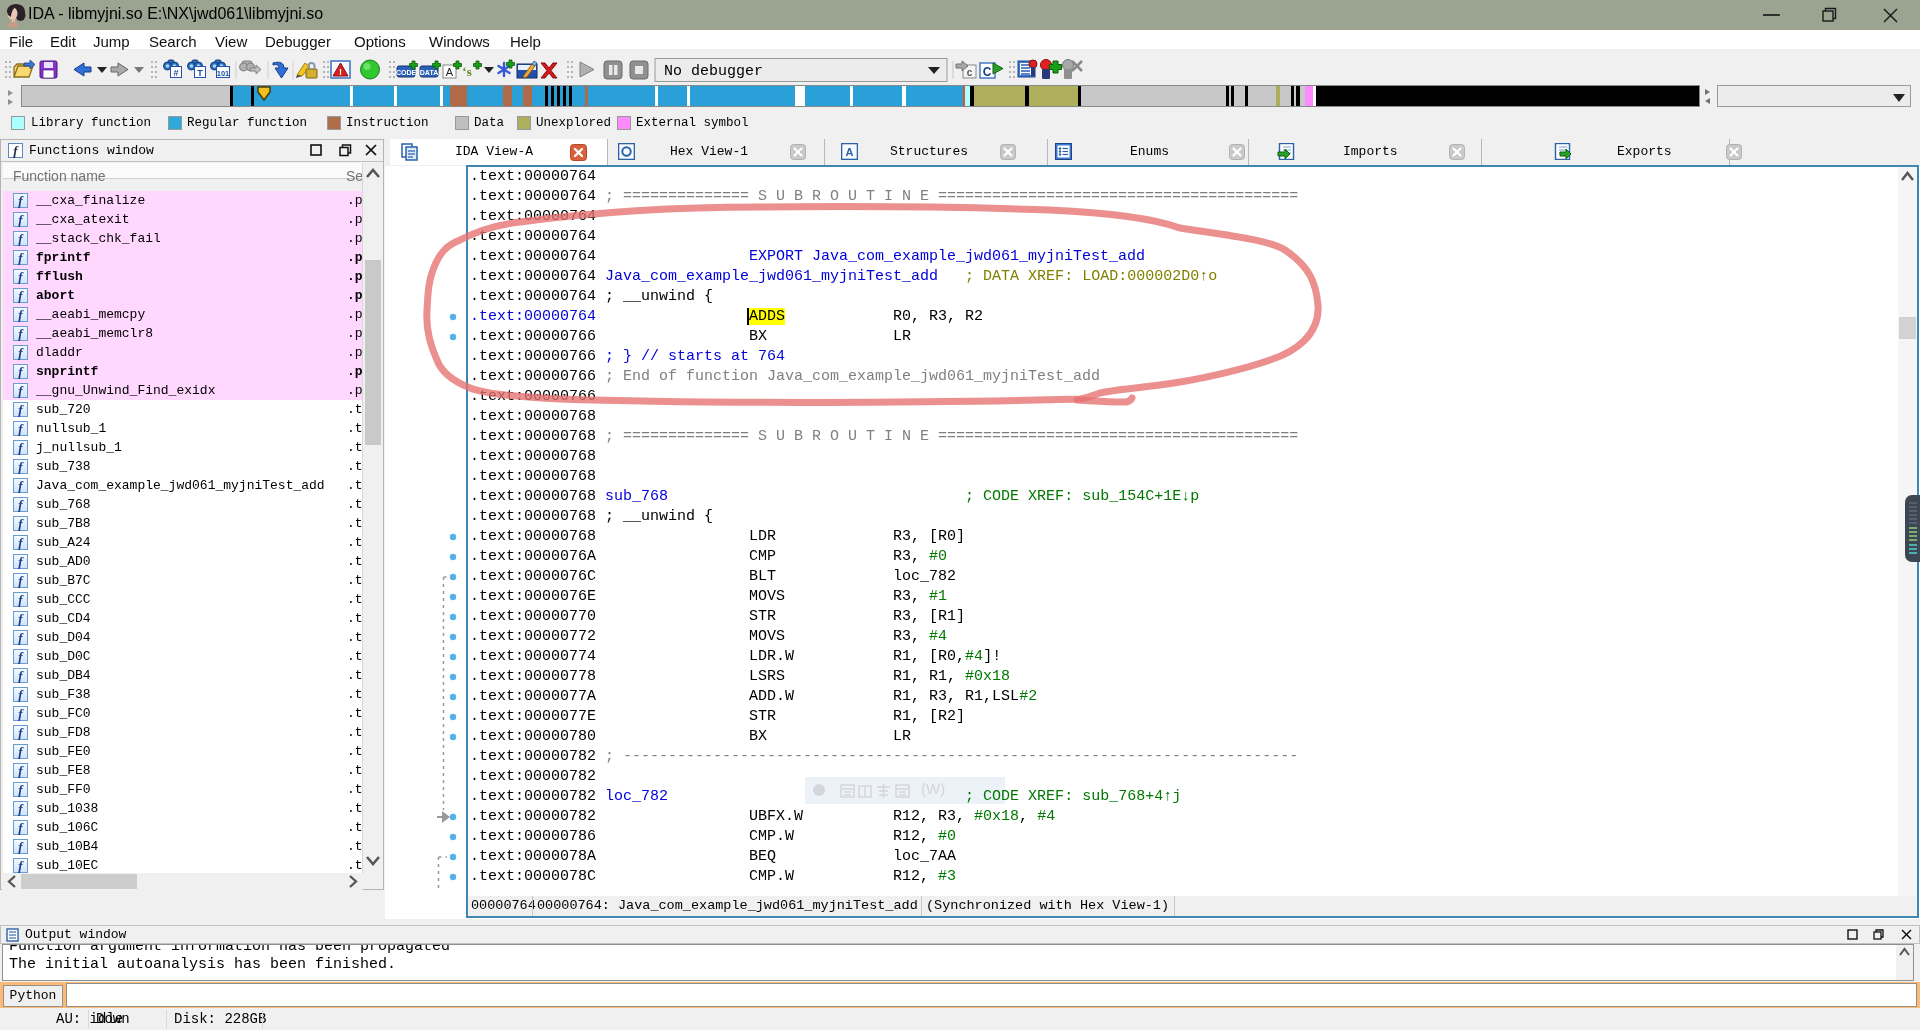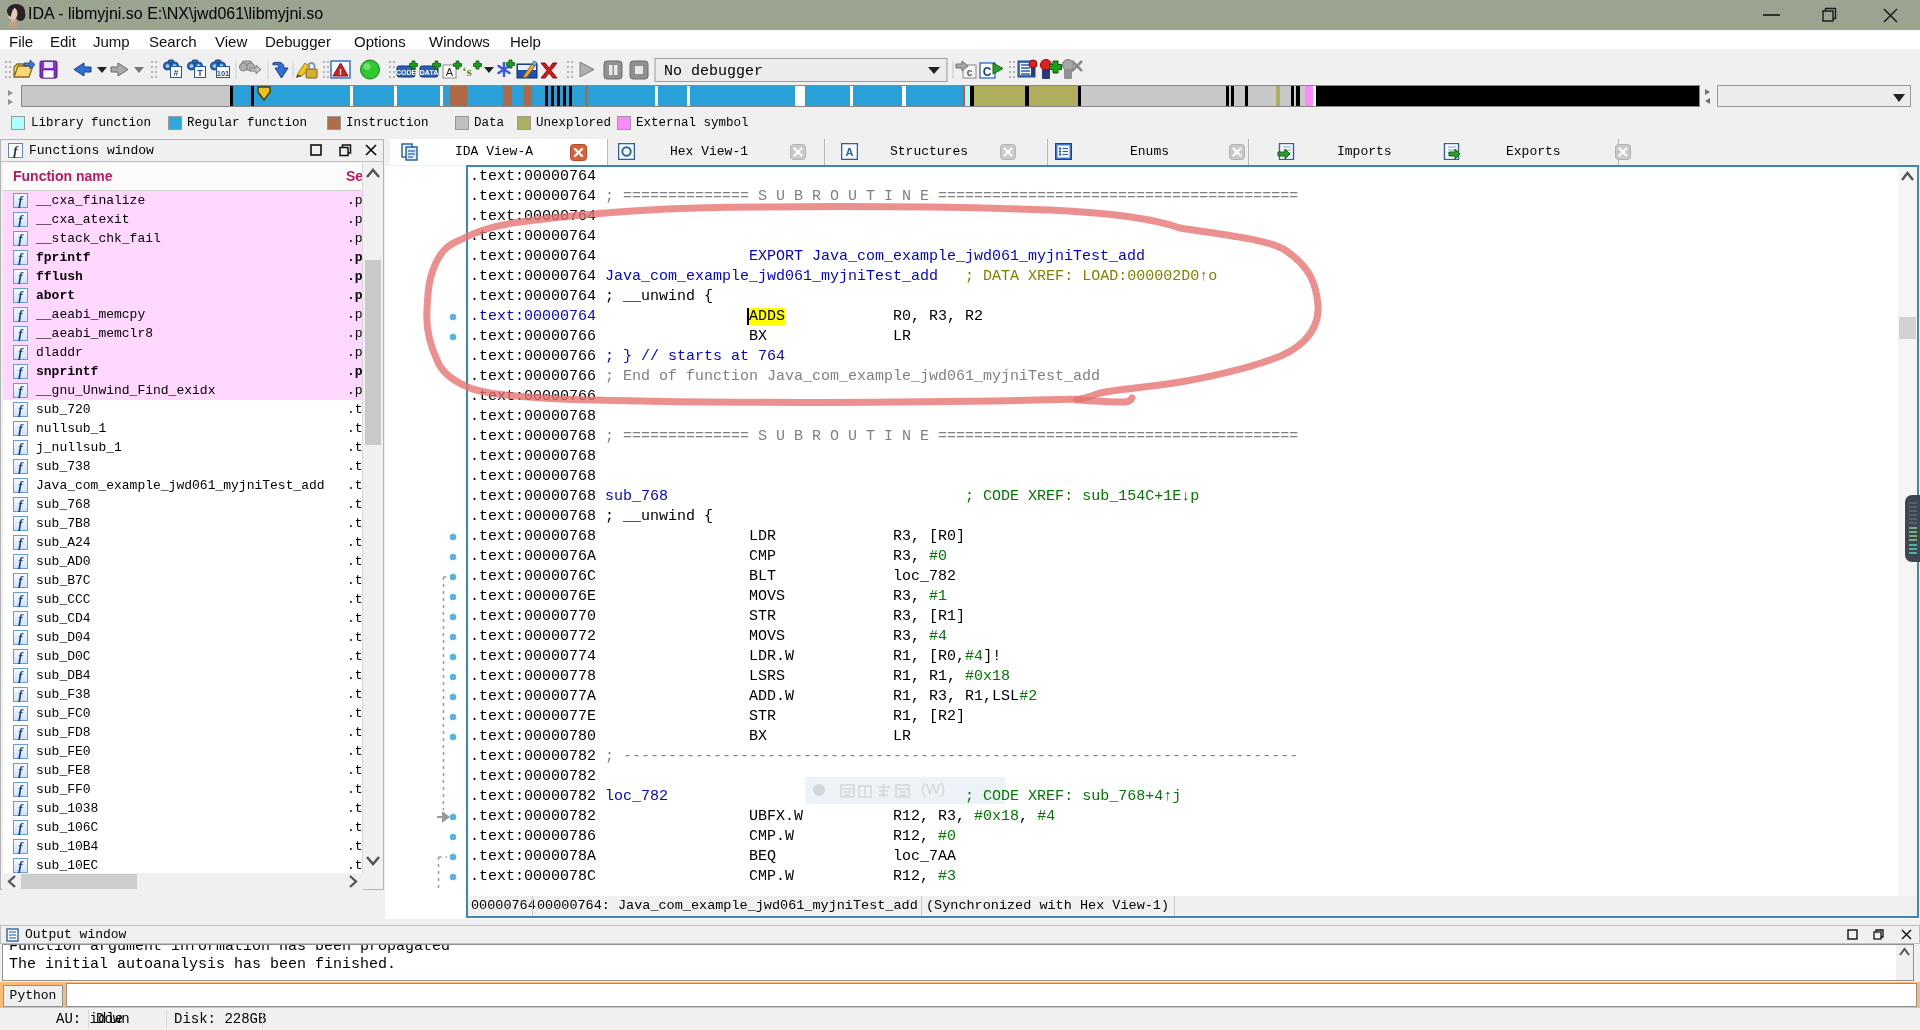--- a/index.html
+++ b/index.html
@@ -16,21 +16,21 @@
 
 #navrow { position:absolute; left:0; top:84px; width:1920px; height:26px; background:#f0f0f0; }
 #navband { position:absolute; left:21px; top:1px; width:1679px; height:22px; background:#c8c8c8; border:1px solid #888; }
 #navband .seg { position:absolute; top:0; height:20px; }
 #legend { position:absolute; left:0; top:110px; width:1920px; height:27px; background:#f0f0f0; font-family:"Liberation Mono",monospace; font-size:12.5px; }
 .sw { position:absolute; top:6px; width:14px; height:14px; border:1px solid #999; }
 .lg { position:absolute; top:6px; color:#000; }
 
 #funcpanel { position:absolute; left:0; top:139px; width:384px; height:751px; background:#f0f0f0; border:1px solid #b4b4b4; }
 #funchdr { position:absolute; left:0; top:0; width:382px; height:22px; background:#f0f0f0; border-bottom:1px solid #c0c0c0; font-family:"Liberation Mono",monospace; font-size:13px; }
-#colhdr { position:absolute; left:2px; top:23px; width:360px; height:28px; background:#fbfbfb; border-bottom:1px solid #d0d0d0; font-size:14px; color:#be185d;font-weight:bold; }
+#colhdr { position:absolute; left:2px; top:23px; width:360px; height:16px; background:#fbfbfb; border-bottom:1px solid #d0d0d0; font-size:14px; color:#737373; }
 #funclist { position:absolute; left:2px; top:51px; width:360px; height:682px; background:#fff; overflow:hidden; font-family:"Liberation Mono",monospace; font-size:13px; }
 .frow { position:relative; height:19px; line-height:19px; white-space:pre; }
 .frow.pink { background:#ffd7ff; }
 .ficon { position:absolute; left:10px; top:2px; width:15px; height:15px; background:linear-gradient(#f4faff,#cfe4fa); border:1px solid #6a9cd0; color:#1a3a8a; font-family:"Liberation Serif",serif; font-style:italic; font-weight:bold; font-size:13px; text-align:center; line-height:14px; }
 .fname { position:absolute; left:33px; }
 .fseg { position:absolute; left:344px; }
 
 #mainpane { position:absolute; left:385px; top:139px; width:1535px; height:780px; background:#ffffff; }
 #tabbar { position:absolute; left:385px; top:139px; width:1535px; height:27px; background:#f0f0f0; font-family:"Liberation Mono",monospace; font-size:13px; }
 .tab { position:absolute; top:0; height:26px; border-right:1px solid #b8b8b8; background:#f0f0f0; }
@@ -464,30 +464,30 @@
     <div class="tab" style="left:878px;width:219px;">
       <svg width="18" height="17" style="position:absolute;left:14px;top:4px;">
           <rect x="2.5" y="0.5" width="14" height="16" fill="#fff" stroke="#2a62a8" stroke-width="1.4"></rect>
           <g stroke="#8ab0d8" stroke-width="1.2">
             <line x1="6" y1="4" x2="14" y2="4"></line>
             <line x1="6" y1="7" x2="14" y2="7"></line>
             <line x1="6" y1="10" x2="14" y2="10"></line>
           </g>
           <path d="M1,9 L8,9 L8,6 L13,11 L8,16 L8,13 L1,13 Z" fill="#28a028" stroke="#156015"></path>
         </svg>
-      <span class="tabtxt" style="left:74px;">Imports</span>
+      <span class="tabtxt" style="left:80px;">Imports</span>
       <svg width="16" height="16" style="position:absolute;left:186px;top:5px;">
           <rect x="0.5" y="0.5" width="15" height="15" rx="3" fill="#c9c9c9" stroke="#b2b2b2"></rect>
           <g stroke="#fff" stroke-width="2.2" stroke-linecap="round">
             <line x1="4.5" y1="4.5" x2="11.5" y2="11.5"></line>
             <line x1="11.5" y1="4.5" x2="4.5" y2="11.5"></line>
           </g>
         </svg>
     </div>
-    <div class="tab" style="left:1044px;width:190px;">
+    <div class="tab" style="left:1155px;width:190px;">
       <svg width="18" height="17" style="position:absolute;left:14px;top:4px;">
           <rect x="1.5" y="0.5" width="14" height="16" fill="#fff" stroke="#2a62a8" stroke-width="1.4"></rect>
           <g stroke="#8ab0d8" stroke-width="1.2">
             <line x1="5" y1="4" x2="13" y2="4"></line>
             <line x1="5" y1="7" x2="13" y2="7"></line>
             <line x1="5" y1="10" x2="13" y2="10"></line>
           </g>
           <path d="M6,9 L12,9 L12,6 L17,11 L12,16 L12,13 L6,13 Z" fill="#28a028" stroke="#156015"></path>
         </svg>
       <span class="tabtxt" style="left:77px;">Exports</span>

